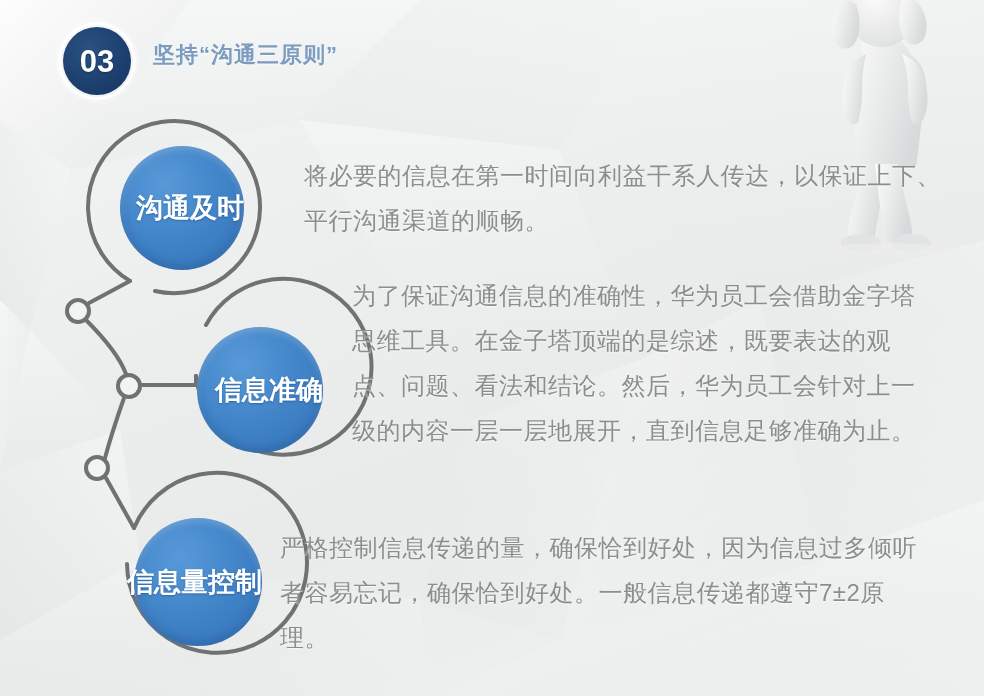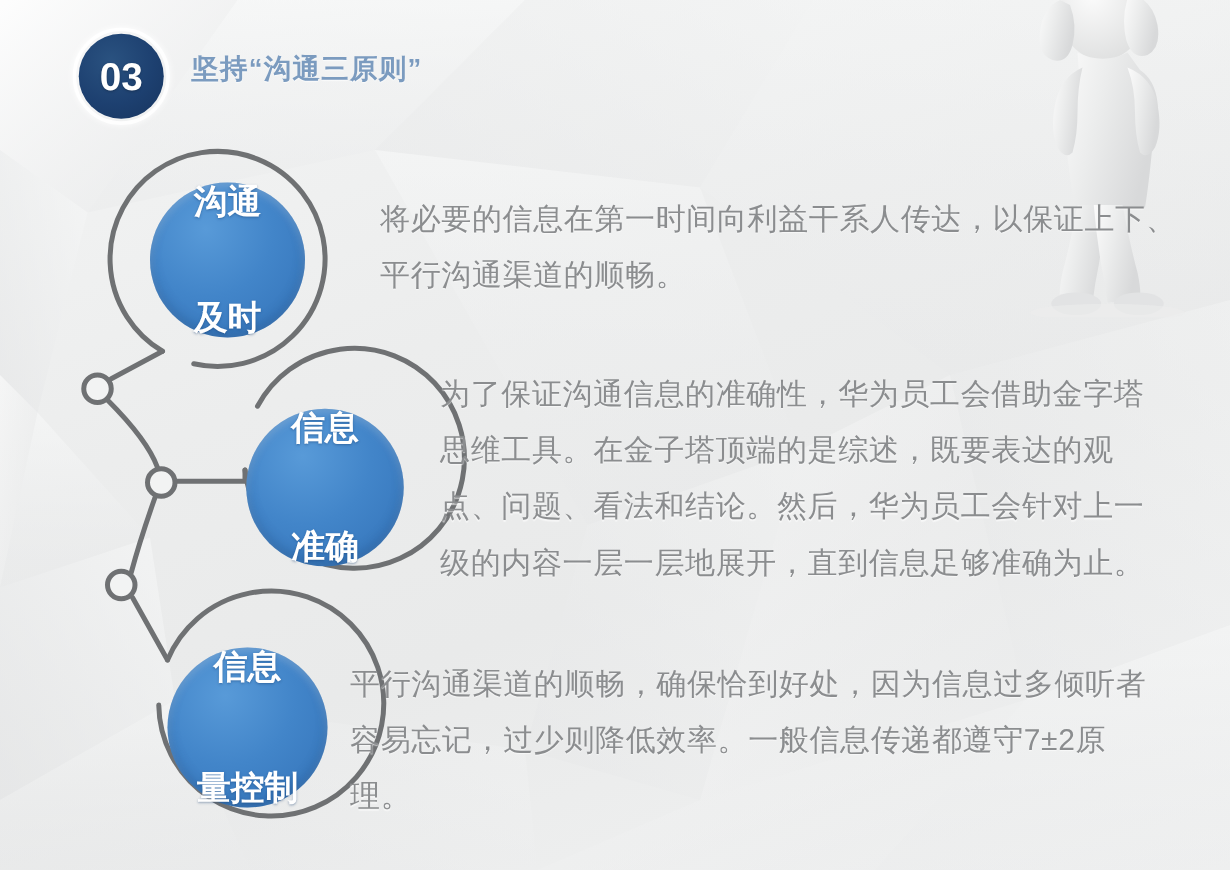--- a/index.html
+++ b/index.html
@@ -108,23 +108,23 @@
   .node {
     position: absolute;
   }
   .node-core {
     position: absolute;
     border-radius: 50%;
     background: radial-gradient(circle at 36% 30%, #589ad8 0%, #4285c9 46%, #3372b8 100%);
     box-shadow: inset 0 -4px 9px rgba(20,60,110,0.30),
                 inset 0 3px 7px rgba(255,255,255,0.25);
     display: flex;
-    flex-direction: column;
+    flex-direction: row;
     align-items: center;
-    justify-content: space-between;
+    justify-content: flex-end;
     color: #ffffff;
     font-weight: bold;
     line-height: 1.14;
     text-shadow: 0 1px 2px rgba(20,60,110,0.45);
   }
   .node-line {
     display: block;
     white-space: nowrap;
   }
 
@@ -140,21 +140,21 @@
   
   .para {
     position: absolute;
     color: #8b8d8f;
     font-size: 24px;
     line-height: 45px;
     letter-spacing: 0.5px;
     text-shadow: 0 1px 1px rgba(255,255,255,0.65);
   }
   #p1 { left: 280px; top: 153px; width: 640px; margin-left: 24px; }
-  #p2 { left: 352px; top: 293px; width: 570px; }
+  #p2 { left: 352px; top: 273px; width: 570px; }
   #p3 { left: 280px; top: 525px; width: 645px; }
 </style>
 </head>
 <body>
 
 <div id="slide">
 
   <div class="bg-layer bg-base"></div>
   <svg class="bg-layer" viewBox="0 0 984 696" preserveAspectRatio="none">
     <defs>
@@ -271,15 +271,15 @@
 
   <div class="node" id="c3">
     <div class="node-core">
       <span class="node-line">信息</span>
       <span class="node-line">量控制</span>
     </div>
   </div>
 
   <div class="para" id="p1">将必要的信息在第一时间向利益干系人传达，以保证上下、平行沟通渠道的顺畅。</div>
   <div class="para" id="p2">为了保证沟通信息的准确性，华为员工会借助金字塔思维工具。在金子塔顶端的是综述，既要表达的观点、问题、看法和结论。然后，华为员工会针对上一级的内容一层一层地展开，直到信息足够准确为止。</div>
-  <div class="para" id="p3">平行沟通渠道的顺畅，确保恰到好处，因为信息过多倾听者容易忘记，过少则降低效率。一般信息传递都遵守7±2原理。</div>
+  <div class="para" id="p3">严格控制信息传递的量，确保恰到好处，因为信息过多倾听者容易忘记，确保恰到好处。一般信息传递都遵守7±2原理。</div>
 
 </div>
 
 </body></html>

